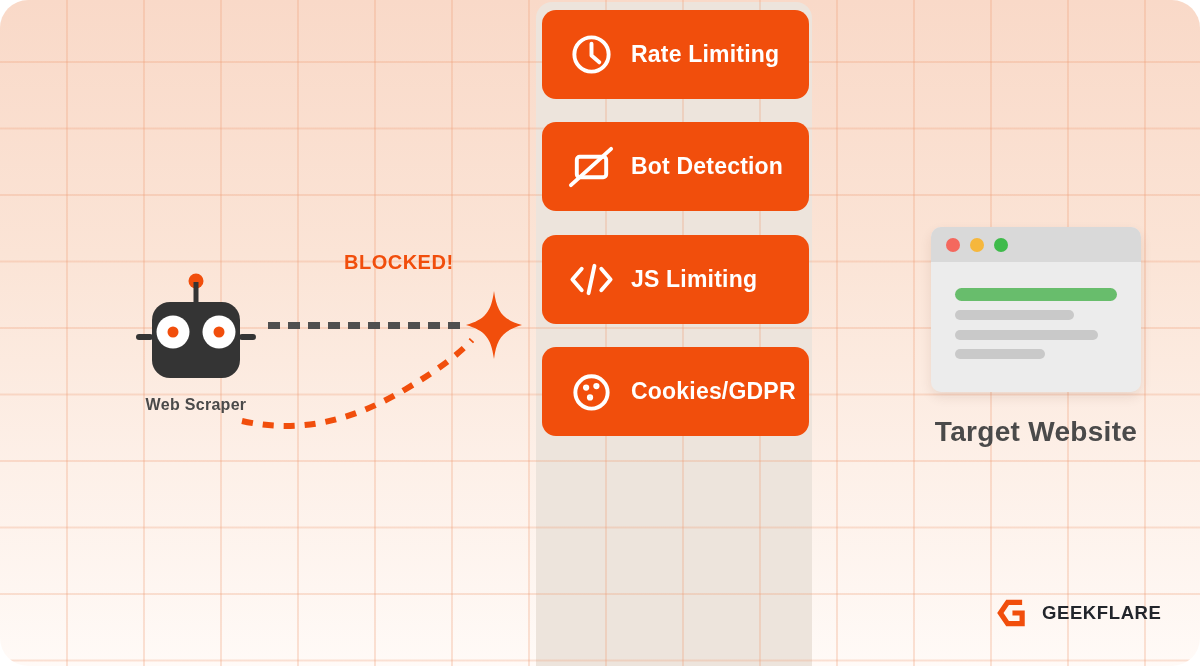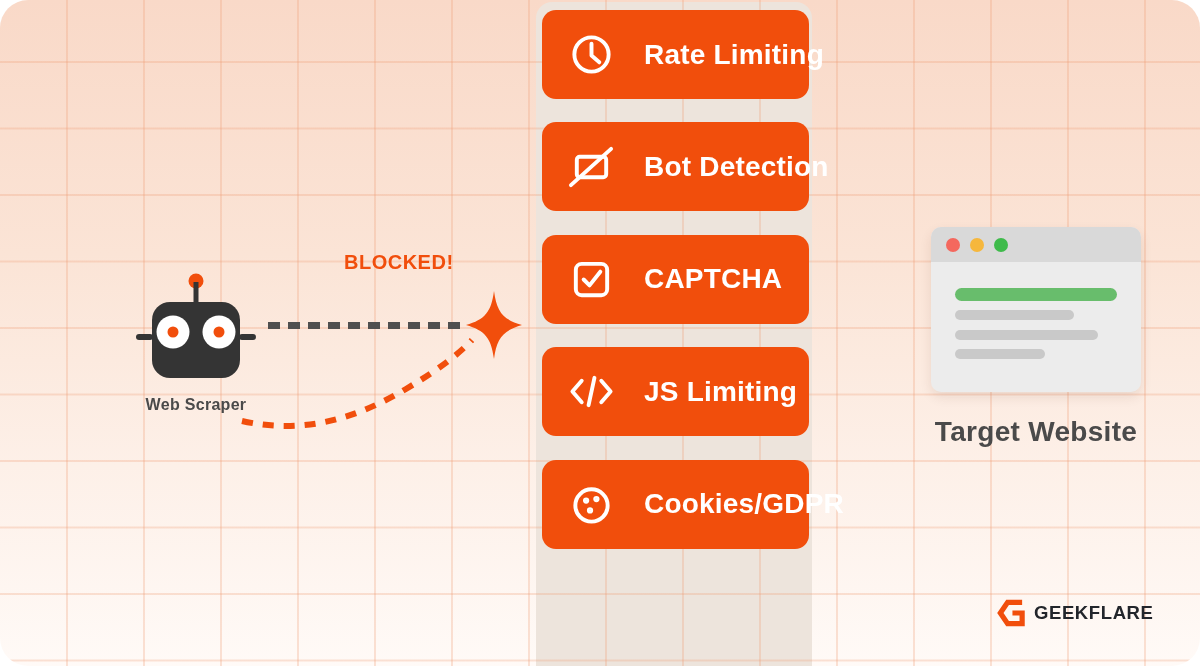--- a/index.html
+++ b/index.html
@@ -54,21 +54,21 @@
   .pills{
     position:absolute;left:542px;top:10px;width:267px;
     display:flex;flex-direction:column;gap:23.4px;
   }
   .pill{
     height:89px;border-radius:14px;background:var(--accent);
     display:flex;align-items:center;box-sizing:border-box;padding-left:26px;
   }
   .pill .icon{width:47px;height:47px;flex:0 0 47px;display:block;}
   .pill .label{
-    color:#FFFFFF;font-size:28px;font-weight:700;margin-left:29px;
+    color:#FFFFFF;font-size:23px;font-weight:700;margin-left:16px;
     letter-spacing:0.2px;white-space:nowrap;
   }
   .browser{
     position:absolute;left:931px;top:227px;width:210px;height:165px;
     border-radius:10px;background:var(--browser-body);
     box-shadow:0 5px 12px rgba(80,40,20,0.10);overflow:hidden;
   }
   .browser-bar{
     height:35px;background:var(--browser-bar);
     display:flex;align-items:center;padding-left:15px;gap:10px;
@@ -81,21 +81,21 @@
   .cline.g3{left:24px;top:122px;width:90px;height:10px;background:var(--gray-bar);}
   .target-label{
     position:absolute;left:921px;top:416px;width:230px;text-align:center;
     font-size:28px;font-weight:700;color:var(--labeltext);letter-spacing:0.3px;
   }
   .brand{
     position:absolute;left:996px;top:597px;height:32px;
     display:flex;align-items:center;gap:8px;
   }
   .brand .wordmark{
-    font-size:18.5px;font-weight:800;color:var(--brand-text);letter-spacing:0.6px;
+    font-size:18.5px;font-weight:800;color:var(--brand-text);letter-spacing:0.6px;margin-left:8px;
   }
 </style>
 </head>
 <body>
 
 <div class="canvas">
 
   <div class="lane"></div>
   <div class="grid"></div>
 
@@ -133,27 +133,20 @@
     </div>
 
     <div class="pill">
       <svg class="icon" viewBox="0 0 48 48" fill="none" stroke="#FFFFFF" stroke-width="4" stroke-linecap="round" stroke-linejoin="round">
         <rect x="9" y="14" width="30" height="21" rx="3"></rect>
         <path d="M3 43 L44 6"></path>
       </svg>
       <span class="label">Bot Detection</span>
     </div>
 
-    <div class="pill">
-      <svg class="icon" viewBox="0 0 48 48" fill="none" stroke="#FFFFFF" stroke-width="4" stroke-linecap="round" stroke-linejoin="round">
-        <rect x="8" y="8" width="32" height="32" rx="6"></rect>
-        <path d="M16 24 L22 30 L33 16"></path>
-      </svg>
-      <span class="label">CAPTCHA</span>
-    </div>
 
 
     <div class="pill">
       <svg class="icon" viewBox="0 0 48 48" fill="none" stroke="#FFFFFF" stroke-width="4" stroke-linecap="round" stroke-linejoin="round">
         <path d="M14 13 L4.5 24 L14 35"></path>
         <path d="M34 13 L43.5 24 L34 35"></path>
         <path d="M27 10 L21 38"></path>
       </svg>
       <span class="label">JS Limiting</span>
     </div>

